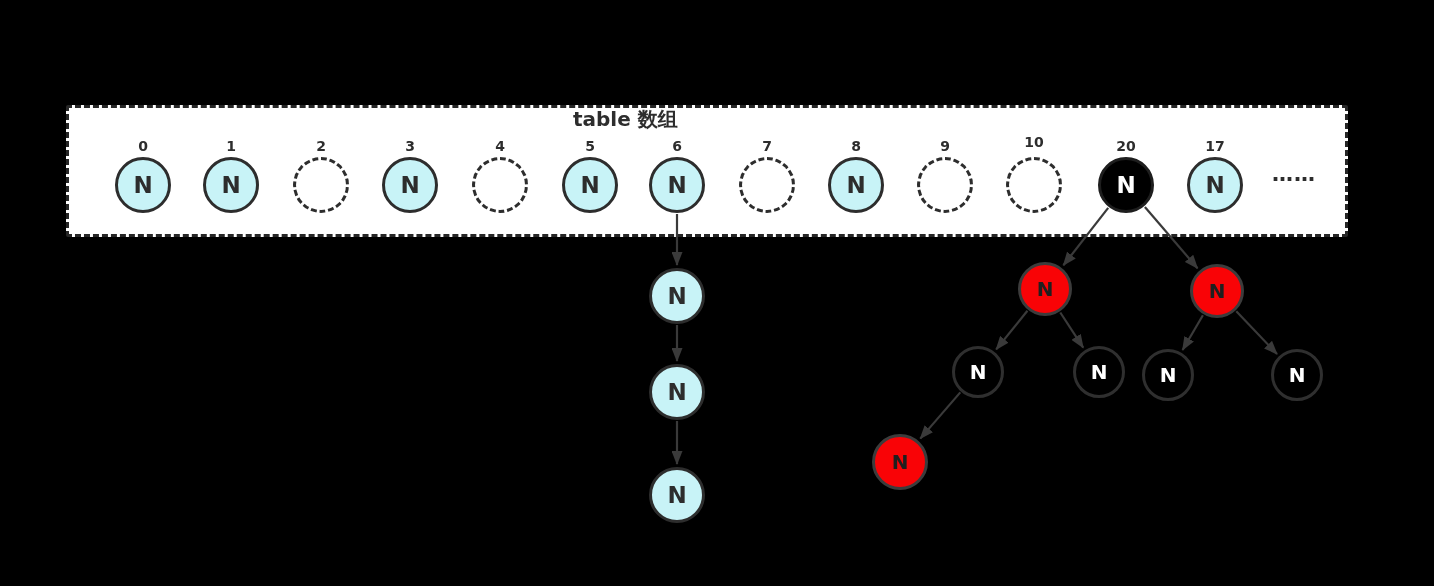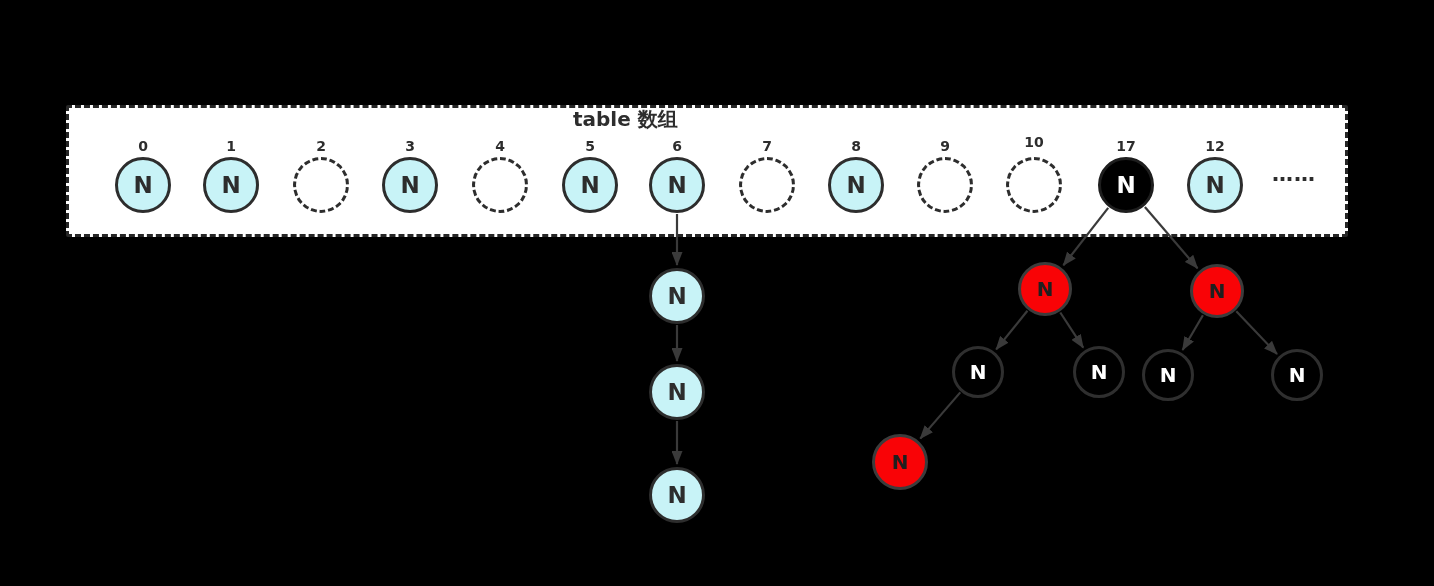--- a/index.html
+++ b/index.html
@@ -71,23 +71,23 @@
     <div class="idx" style="left: 677px; top: 138px;">6</div>
     <div class="node cyan big" style="left: 649px; top: 157px; width: 56px; height: 56px;">N</div>
     <div class="idx" style="left: 767px; top: 138px;">7</div>
     <div class="node empty big" style="left: 739px; top: 157px; width: 56px; height: 56px;"></div>
     <div class="idx" style="left: 856px; top: 138px;">8</div>
     <div class="node cyan big" style="left: 828px; top: 157px; width: 56px; height: 56px;">N</div>
     <div class="idx" style="left: 945px; top: 138px;">9</div>
     <div class="node empty big" style="left: 917px; top: 157px; width: 56px; height: 56px;"></div>
     <div class="idx" style="left: 1034px; top: 134px;">10</div>
     <div class="node empty big" style="left: 1006px; top: 157px; width: 56px; height: 56px;"></div>
-    <div class="idx" style="left: 1126px; top: 138px;">17</div>
+    <div class="idx" style="left: 1126px; top: 138px;">20</div>
     <div class="node blacknode big" style="left: 1098px; top: 157px; width: 56px; height: 56px;">N</div>
-    <div class="idx" style="left: 1215px; top: 138px;">12</div>
+    <div class="idx" style="left: 1215px; top: 138px;">17</div>
     <div class="node cyan big" style="left: 1187px; top: 157px; width: 56px; height: 56px;">N</div>
     <div class="node cyan big" style="left: 649px; top: 268px; width: 56px; height: 56px;">N</div>
     <div class="node cyan big" style="left: 649px; top: 364px; width: 56px; height: 56px;">N</div>
     <div class="node cyan big" style="left: 649px; top: 467px; width: 56px; height: 56px;">N</div>
     <div class="node red small" style="left: 1018px; top: 262px; width: 54px; height: 54px;">N</div>
     <div class="node red small" style="left: 1190px; top: 264px; width: 54px; height: 54px;">N</div>
     <div class="node blacknode small" style="left: 952px; top: 346px; width: 52px; height: 52px;">N</div>
     <div class="node blacknode small" style="left: 1073px; top: 346px; width: 52px; height: 52px;">N</div>
     <div class="node blacknode small" style="left: 1142px; top: 349px; width: 52px; height: 52px;">N</div>
     <div class="node blacknode small" style="left: 1271px; top: 349px; width: 52px; height: 52px;">N</div>

